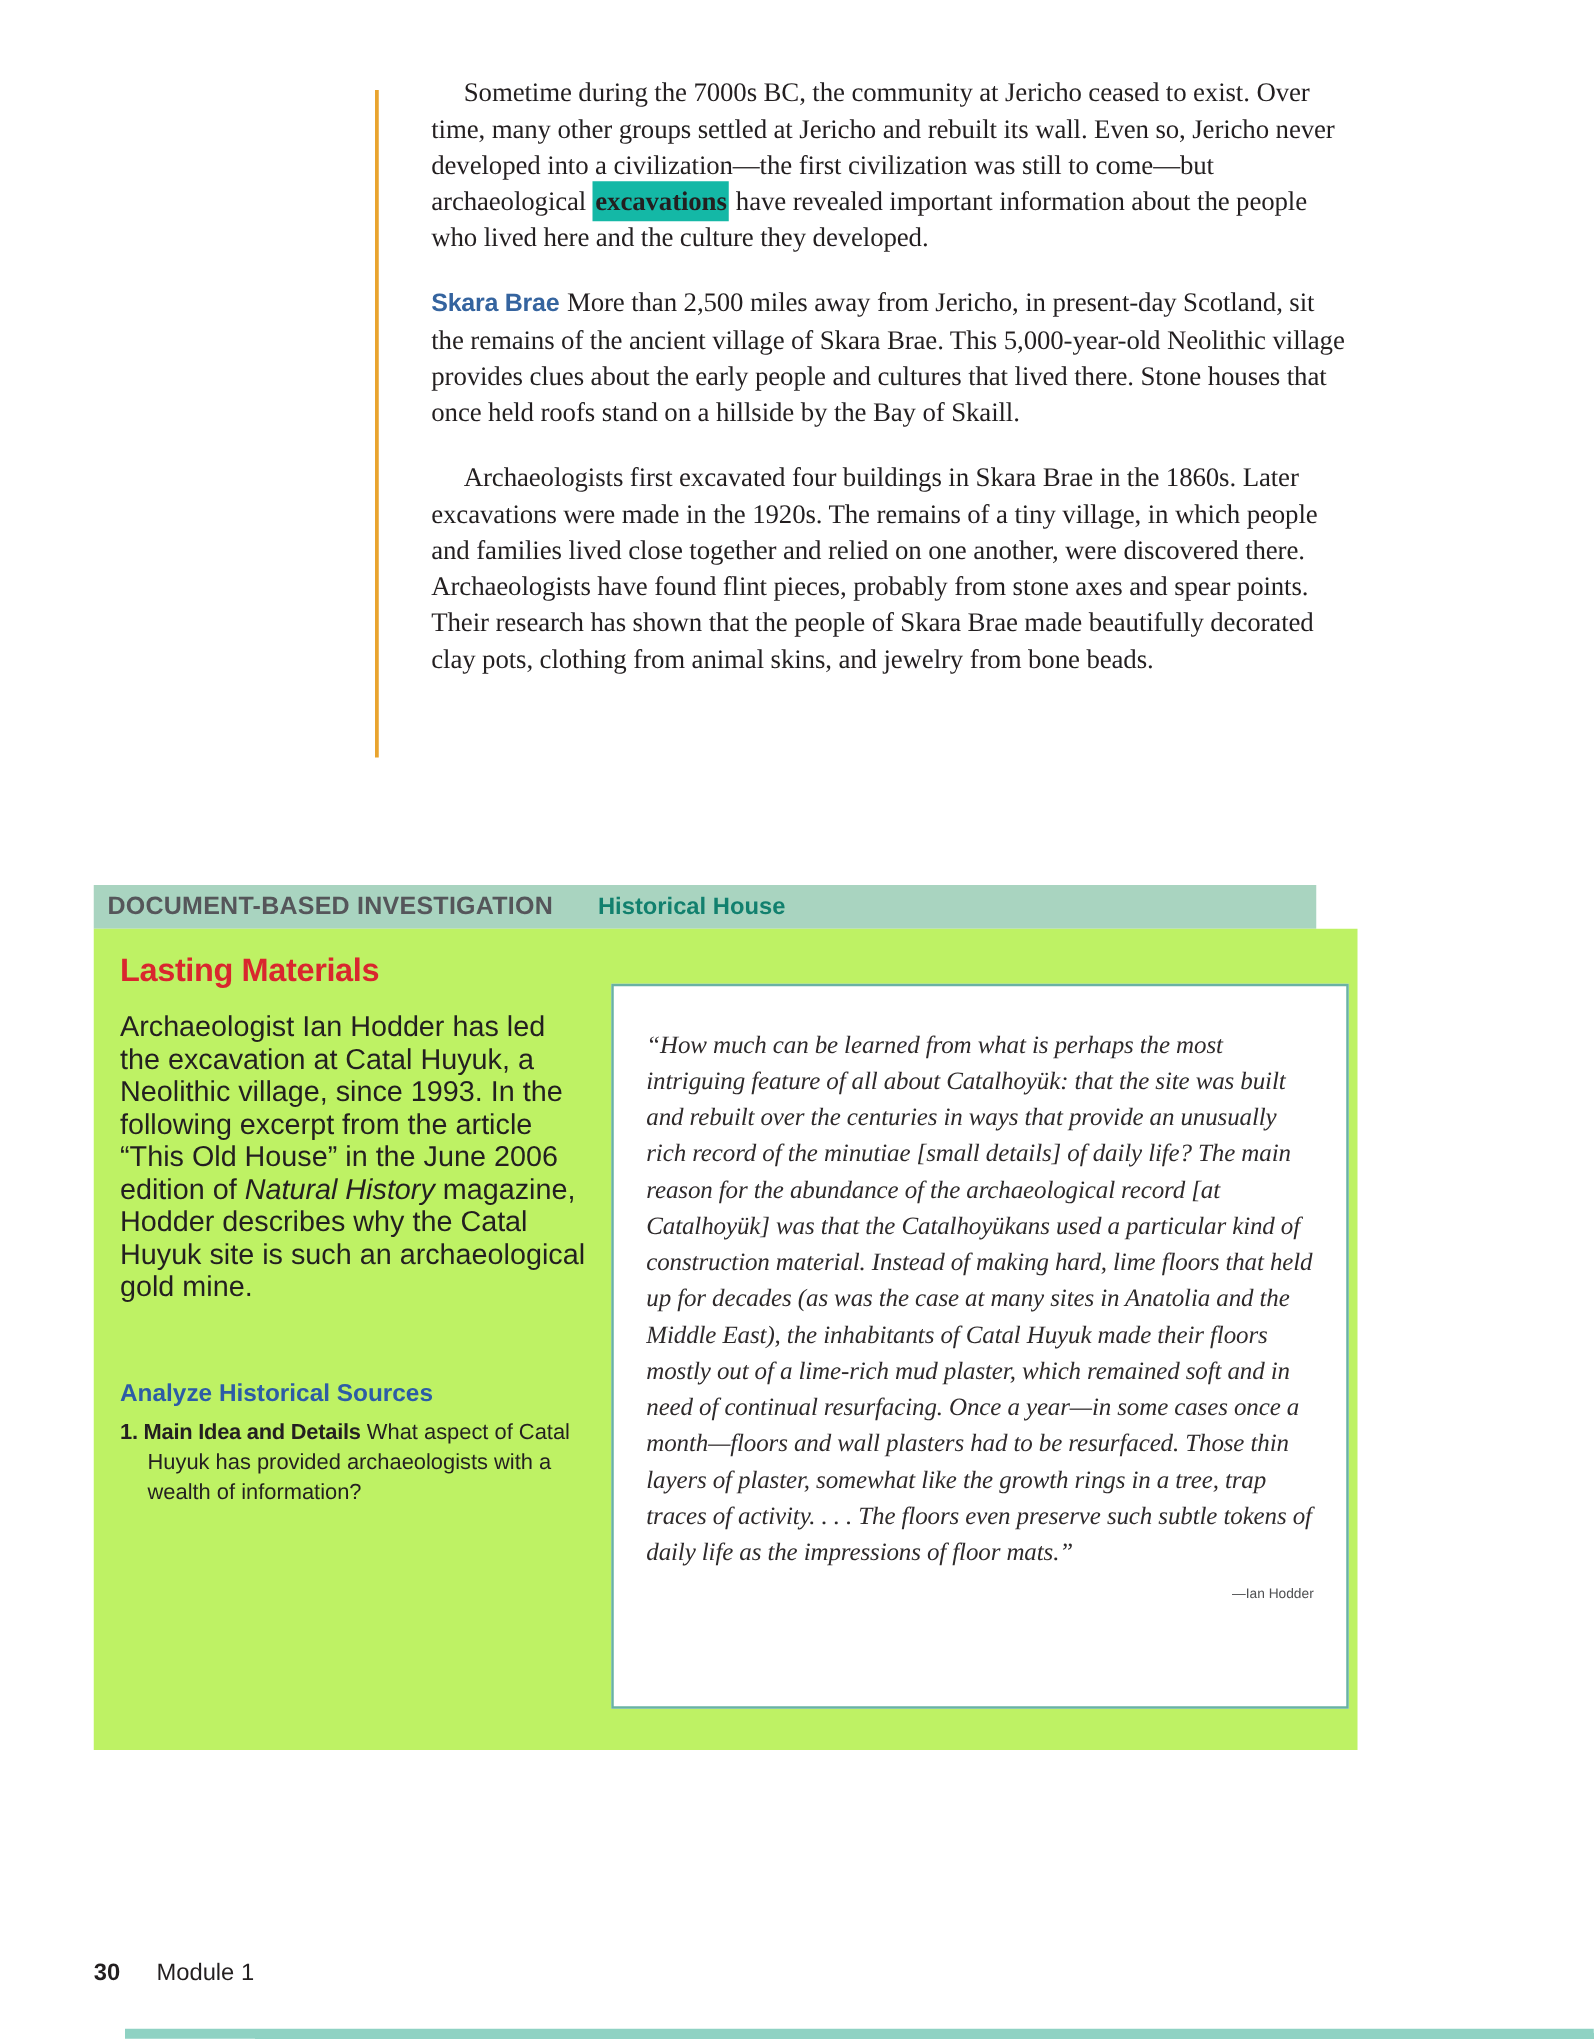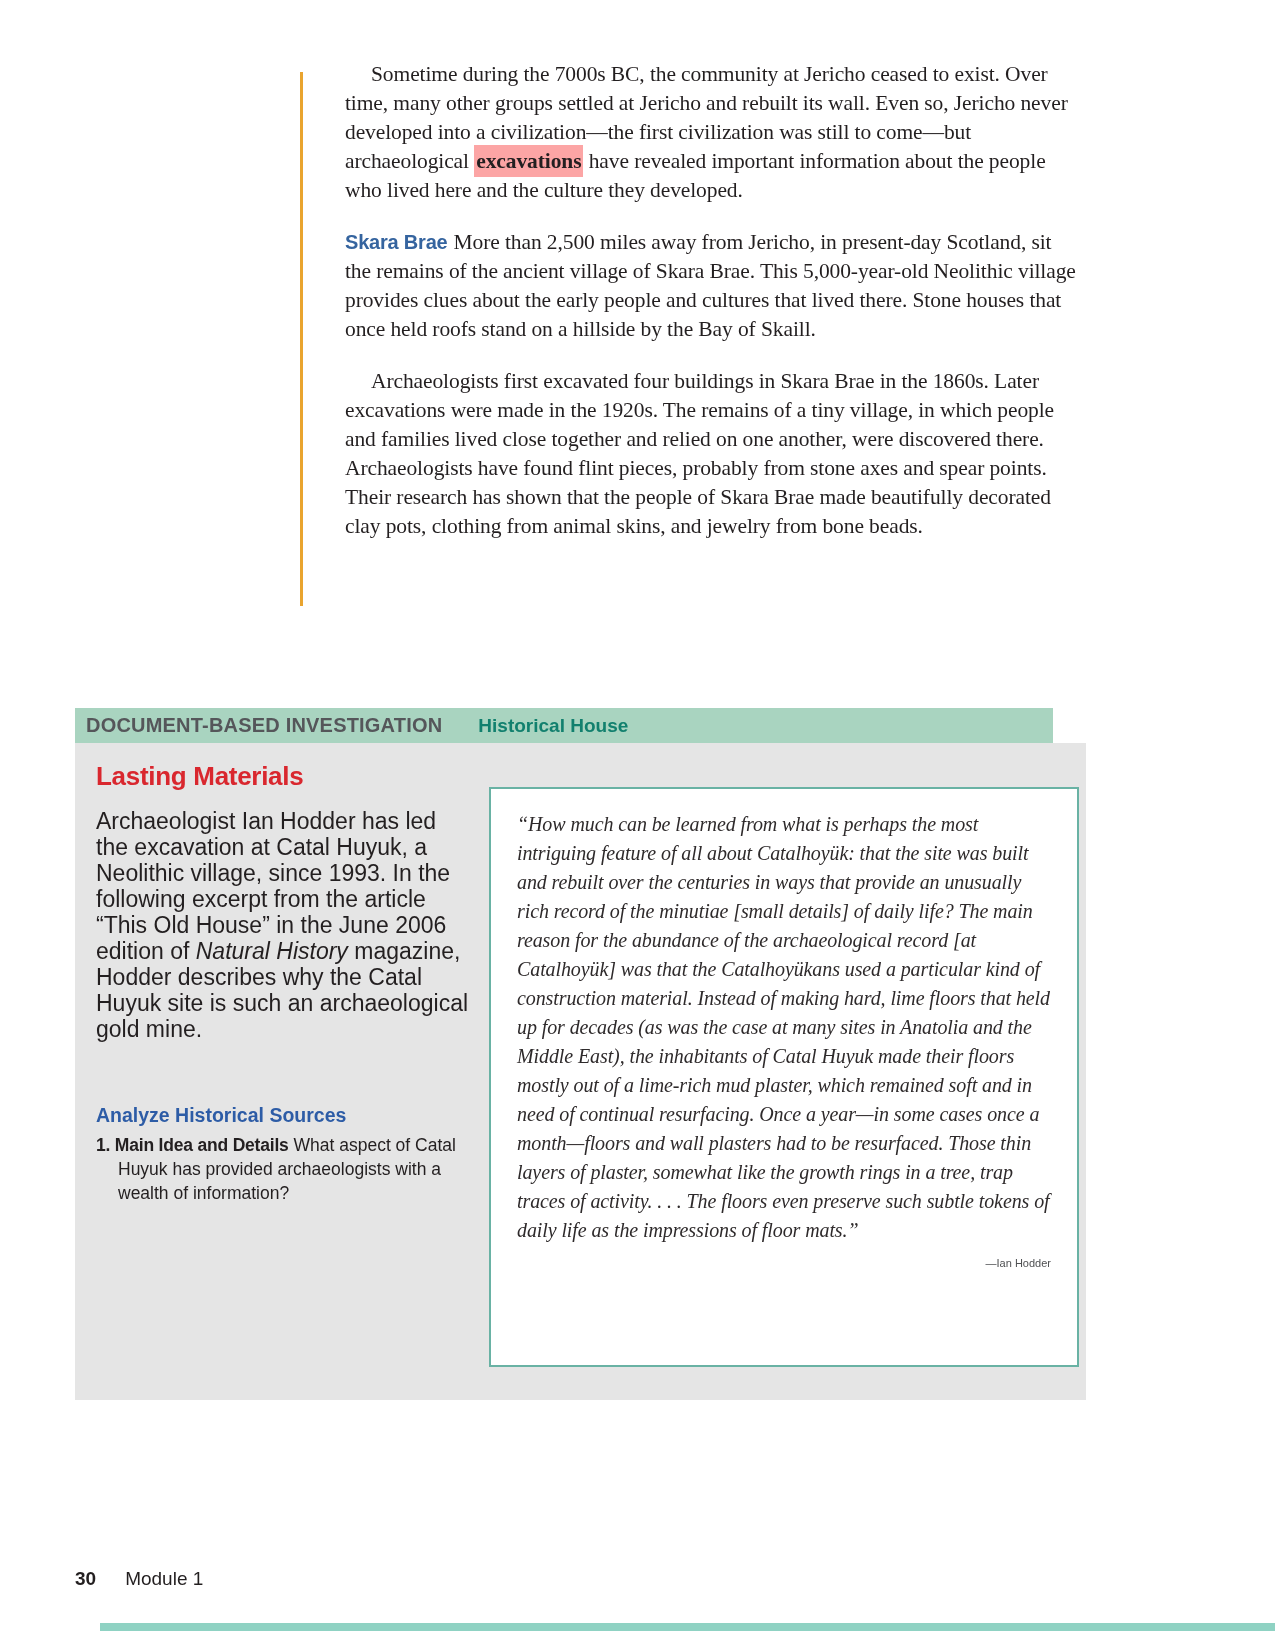--- a/index.html
+++ b/index.html
@@ -19,21 +19,21 @@
   }
   .article p { margin:0; }
   .article p.indent { text-indent:26px; }
   .article p + p { margin-top:23px; }
   .runin-head {
     font-family:"Liberation Sans", sans-serif;
     font-weight:bold; font-size:20px; color:#35649f;
     letter-spacing:-0.2px; padding-right:6px;
   }
   .kw-highlight {
-    background:#fca5a5; font-weight:bold; padding:4px 2px;
+    background:#14b8a6; font-weight:bold; padding:4px 2px;
   }
   .orange-rule {
     position:absolute; left:300px; top:72px; width:3px; height:534px;
     background:#e9a42f;
   }
 
   
   .dbi-banner {
     position:absolute; left:75px; top:708px; width:978px; height:35px;
     background:#a9d4c0; display:flex; align-items:center;
@@ -42,21 +42,21 @@
   .dbi-banner .dbi-title {
     font-weight:bold; font-size:20px; color:#55565a; letter-spacing:0.2px;
   }
   .dbi-banner .dbi-subtitle {
     font-weight:bold; font-size:19px; color:#12806e; margin-left:36px;
   }
 
   
   .dbi-panel {
     position:absolute; left:75px; top:743px; width:1011px; height:657px;
-    background:#e5e5e5;
+    background:#bef264;
   }
   .panel-left {
     position:absolute; left:21px; top:18px; width:377px; color:#231f20;
   }
   .feature-heading {
     font-size:26px; font-weight:bold; color:#d9272e;
     margin:0 0 16px 0; letter-spacing:-0.3px;
   }
   .feature-intro {
     font-size:23px; line-height:26px; margin:0;
@@ -68,21 +68,21 @@
   .question {
     font-size:17.5px; line-height:24px;
     padding-left:22px; text-indent:-22px; margin:0 0 11px 0;
   }
   .question b { letter-spacing:-0.2px; }
 
   
   .quote-box {
     position:absolute; left:414px; top:44px; width:590px; height:580px;
     background:#ffffff; border:2px solid #69b2a4;
-    box-sizing:border-box; padding:21px 26px 0 26px; overflow:hidden;
+    box-sizing:border-box; padding:33px 26px 0 26px; overflow:hidden;
   }
   .quote-text {
     font-family:"Liberation Serif", serif; font-style:italic;
     font-size:20px; line-height:29px; color:#2e2a2b; margin:0;
     letter-spacing:-0.1px;
   }
   .quote-attr {
     text-align:right; font-size:11px; color:#4f5052; margin-top:12px;
   }
 

